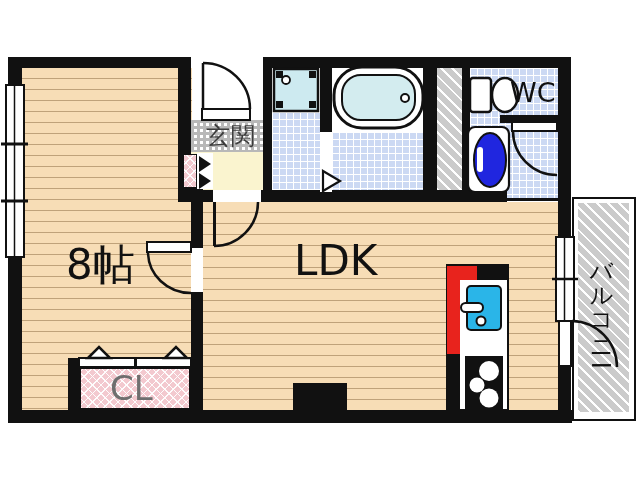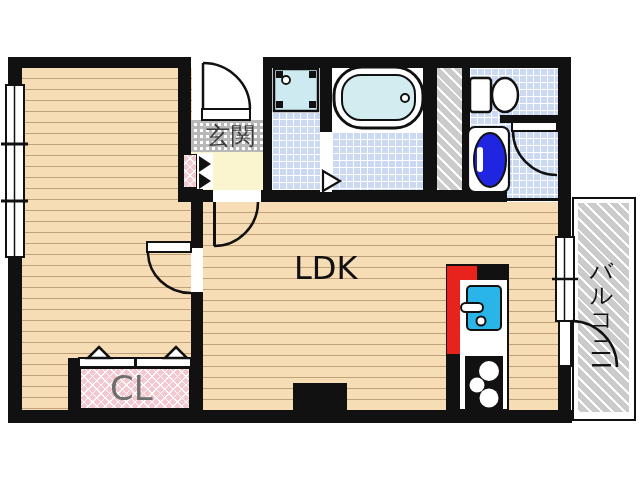--- a/index.html
+++ b/index.html
@@ -161,18 +161,20 @@
       <rect x="461" y="303" width="22" height="9" rx="4.5" fill="#fff" stroke="#111" stroke-width="2"></rect>
       <circle cx="481" cy="321" r="4.5" fill="#fff" stroke="#111" stroke-width="2"></circle>
     </g>
     <g>
       <circle cx="489" cy="371" r="10" fill="#fff"></circle>
       <circle cx="477" cy="385" r="7.5" fill="#fff"></circle>
       <circle cx="489" cy="398" r="9.5" fill="#fff"></circle>
     </g>
   </svg>
 
-  <div class="label z5" style="left:294px;top:252px;font-size:32px;">LDK</div>
+  <div class="label z5" style="left:66px;top:244px;font-size:42px;">8帖</div>
+  <div class="label z5" style="left:294px;top:240px;font-size:42px;">LDK</div>
   <div class="label z5" style="left:206px;top:124px;font-size:24px;color:#3c3c3c;letter-spacing:1px;">玄関</div>
+  <div class="label z5" style="left:510px;top:79px;font-size:27px;">WC</div>
   <div class="label z5" style="left:110px;top:371px;font-size:34px;color:#6f6f6f;">CL</div>
   <div class="label z5" style="left:590px;top:245px;font-size:23px;writing-mode:vertical-rl;letter-spacing:1px;">バルコニー</div>
 
 </div>
 
 </body></html>

